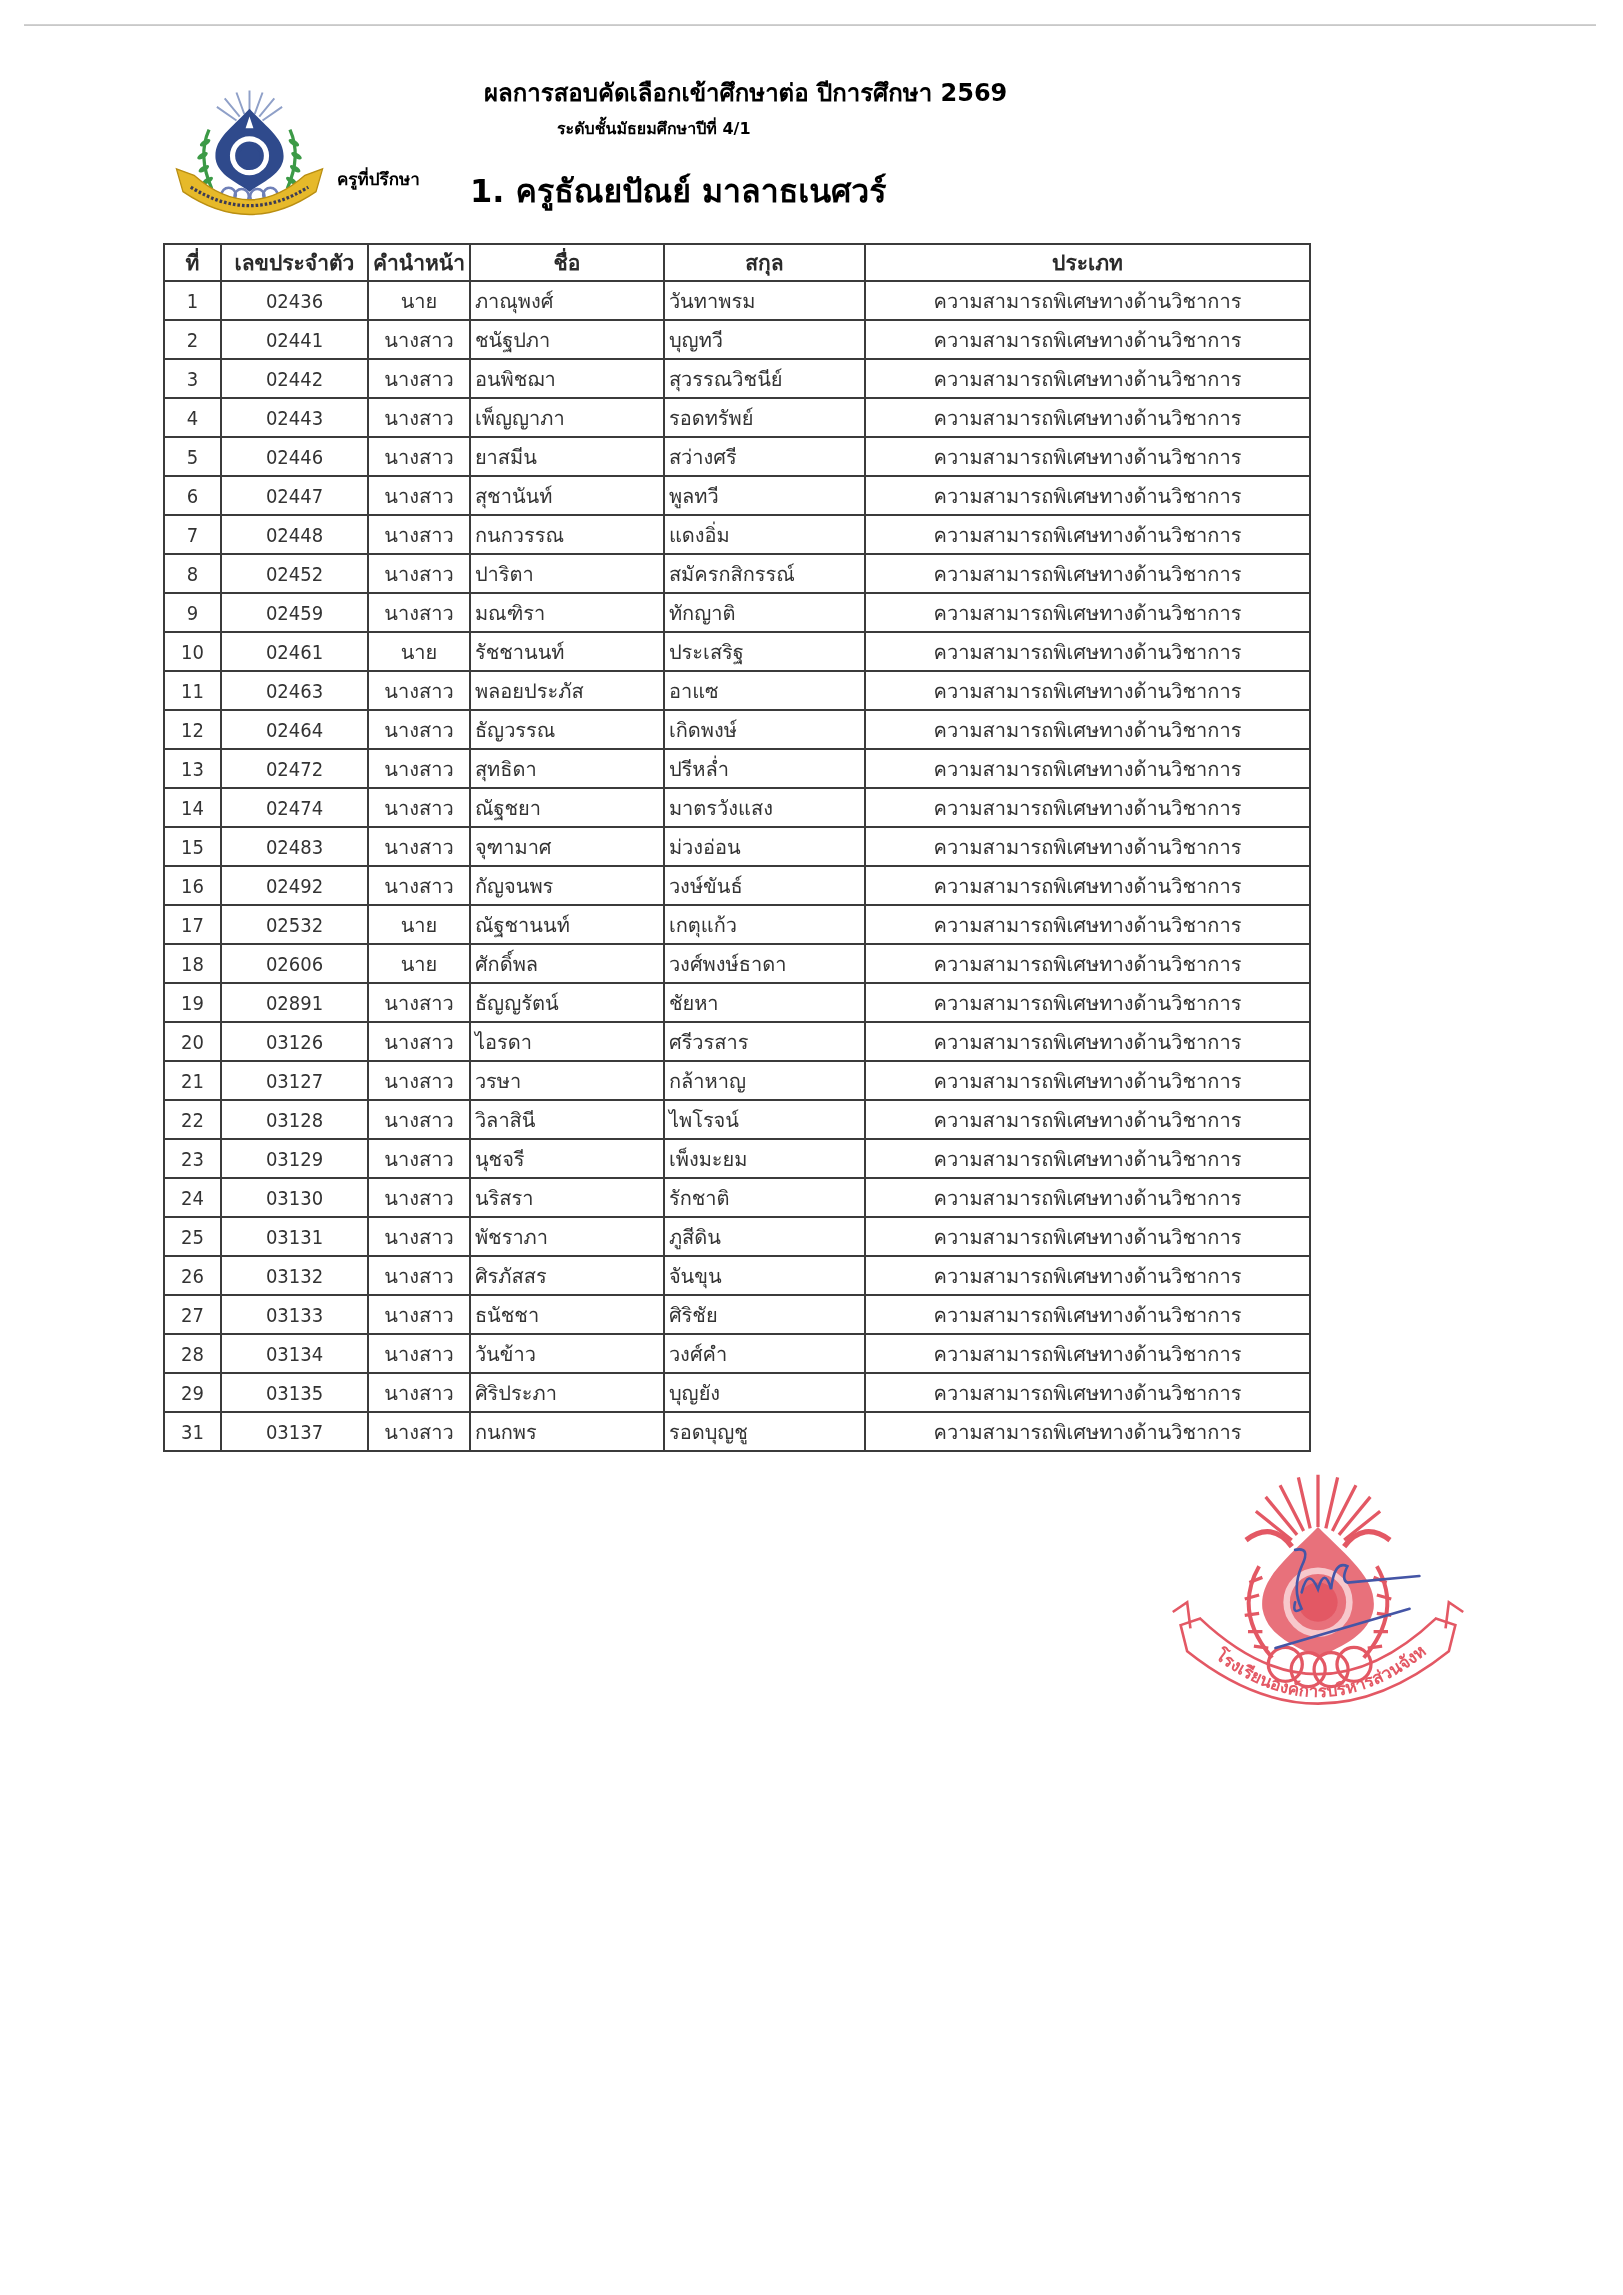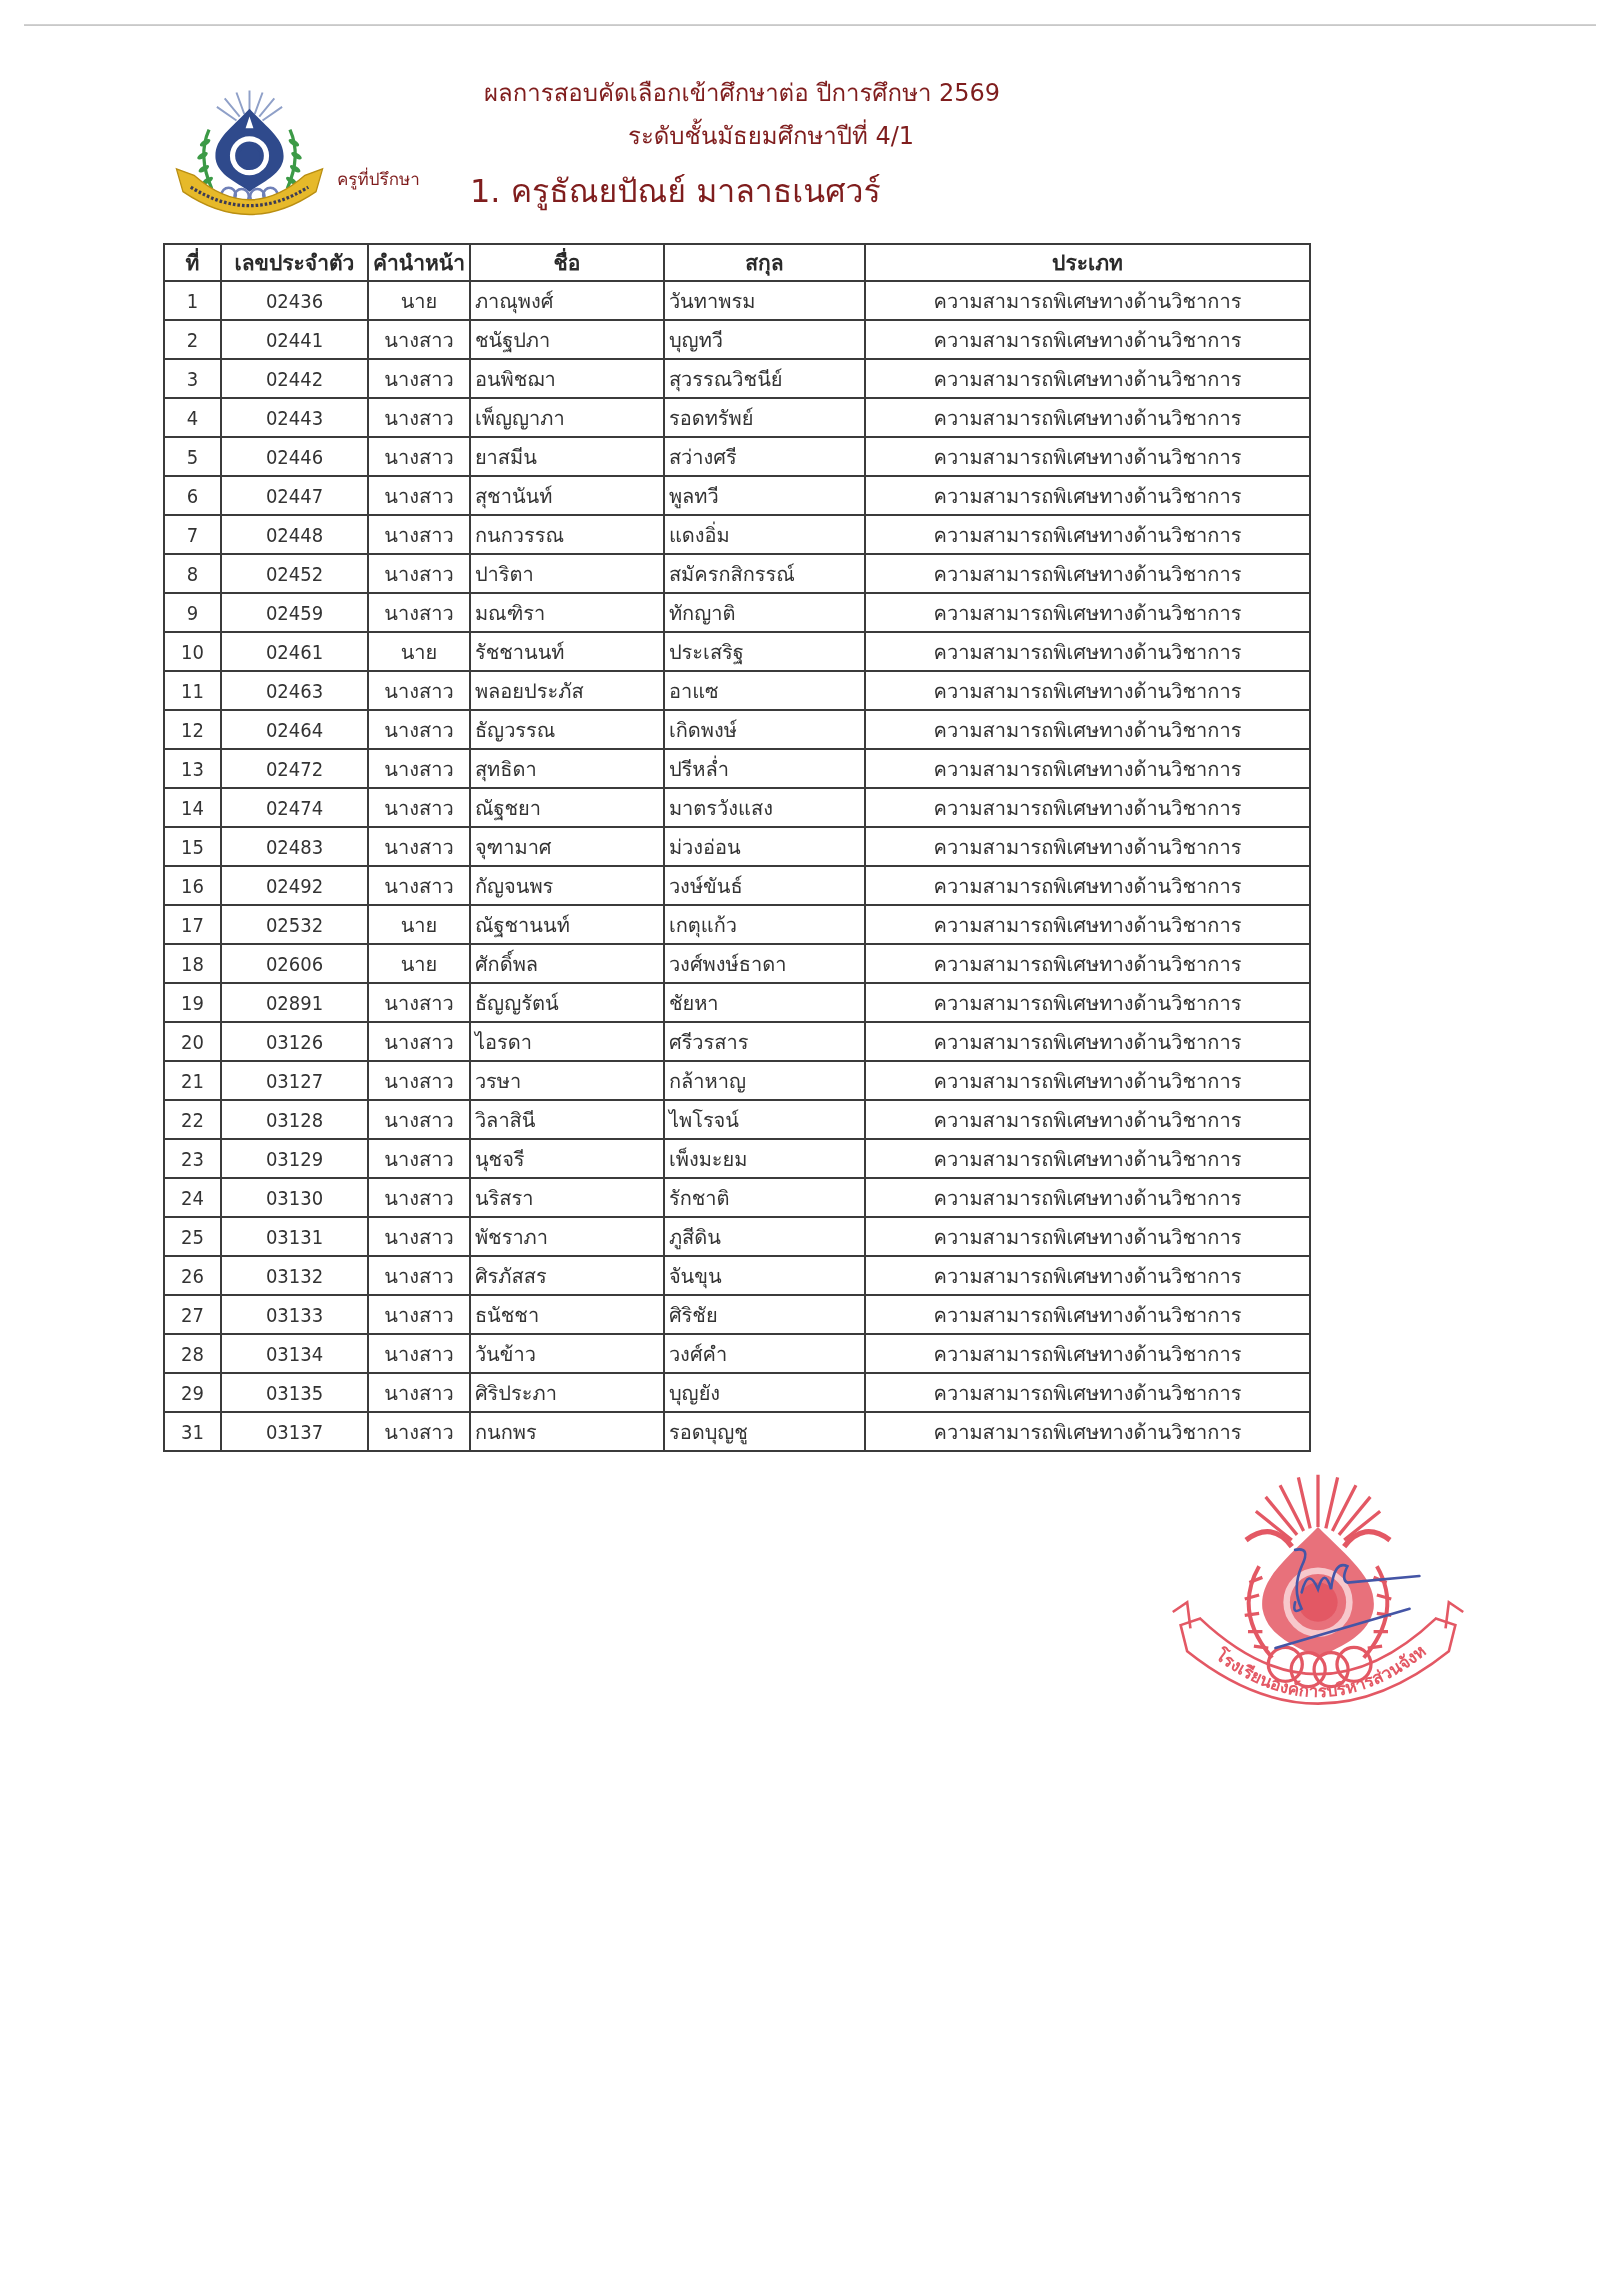--- a/index.html
+++ b/index.html
@@ -8,24 +8,24 @@
     background:#ffffff;
     font-family:"DejaVu Sans", "Liberation Sans", sans-serif;
     color:#2e2e2e;
   }
   .scan-line {
     position:absolute; left:23.5px; top:23.5px; width:1572px; height:2.6px;
     background:linear-gradient(#d6d6d6,#c4c4c4);
   }
   .logo { position:absolute; left:171px; top:84px; width:157px; height:137px; }
   .title {
-    position:absolute; white-space:nowrap; font-weight:normal; color:#7f1d1d;
+    position:absolute; white-space:nowrap; font-weight:bold; color:#000000;
   }
   .t1 { left:484px; top:73px; font-size:24px; letter-spacing:0px; }
-  .t2 { left:628px; top:116px; font-size:24px; }
+  .t2 { left:557px; top:116px; font-size:16px; }
   .t3-label { left:337px; top:165px; font-size:17px; }
   .t3-value { left:470px; top:165px; font-size:32px; }
 
   table.results {
     position:absolute; left:163px; top:243px;
     border-collapse:collapse; table-layout:fixed;
     width:1145px;
   }
   table.results th, table.results td {
     border:2px solid #3b3b3b;

